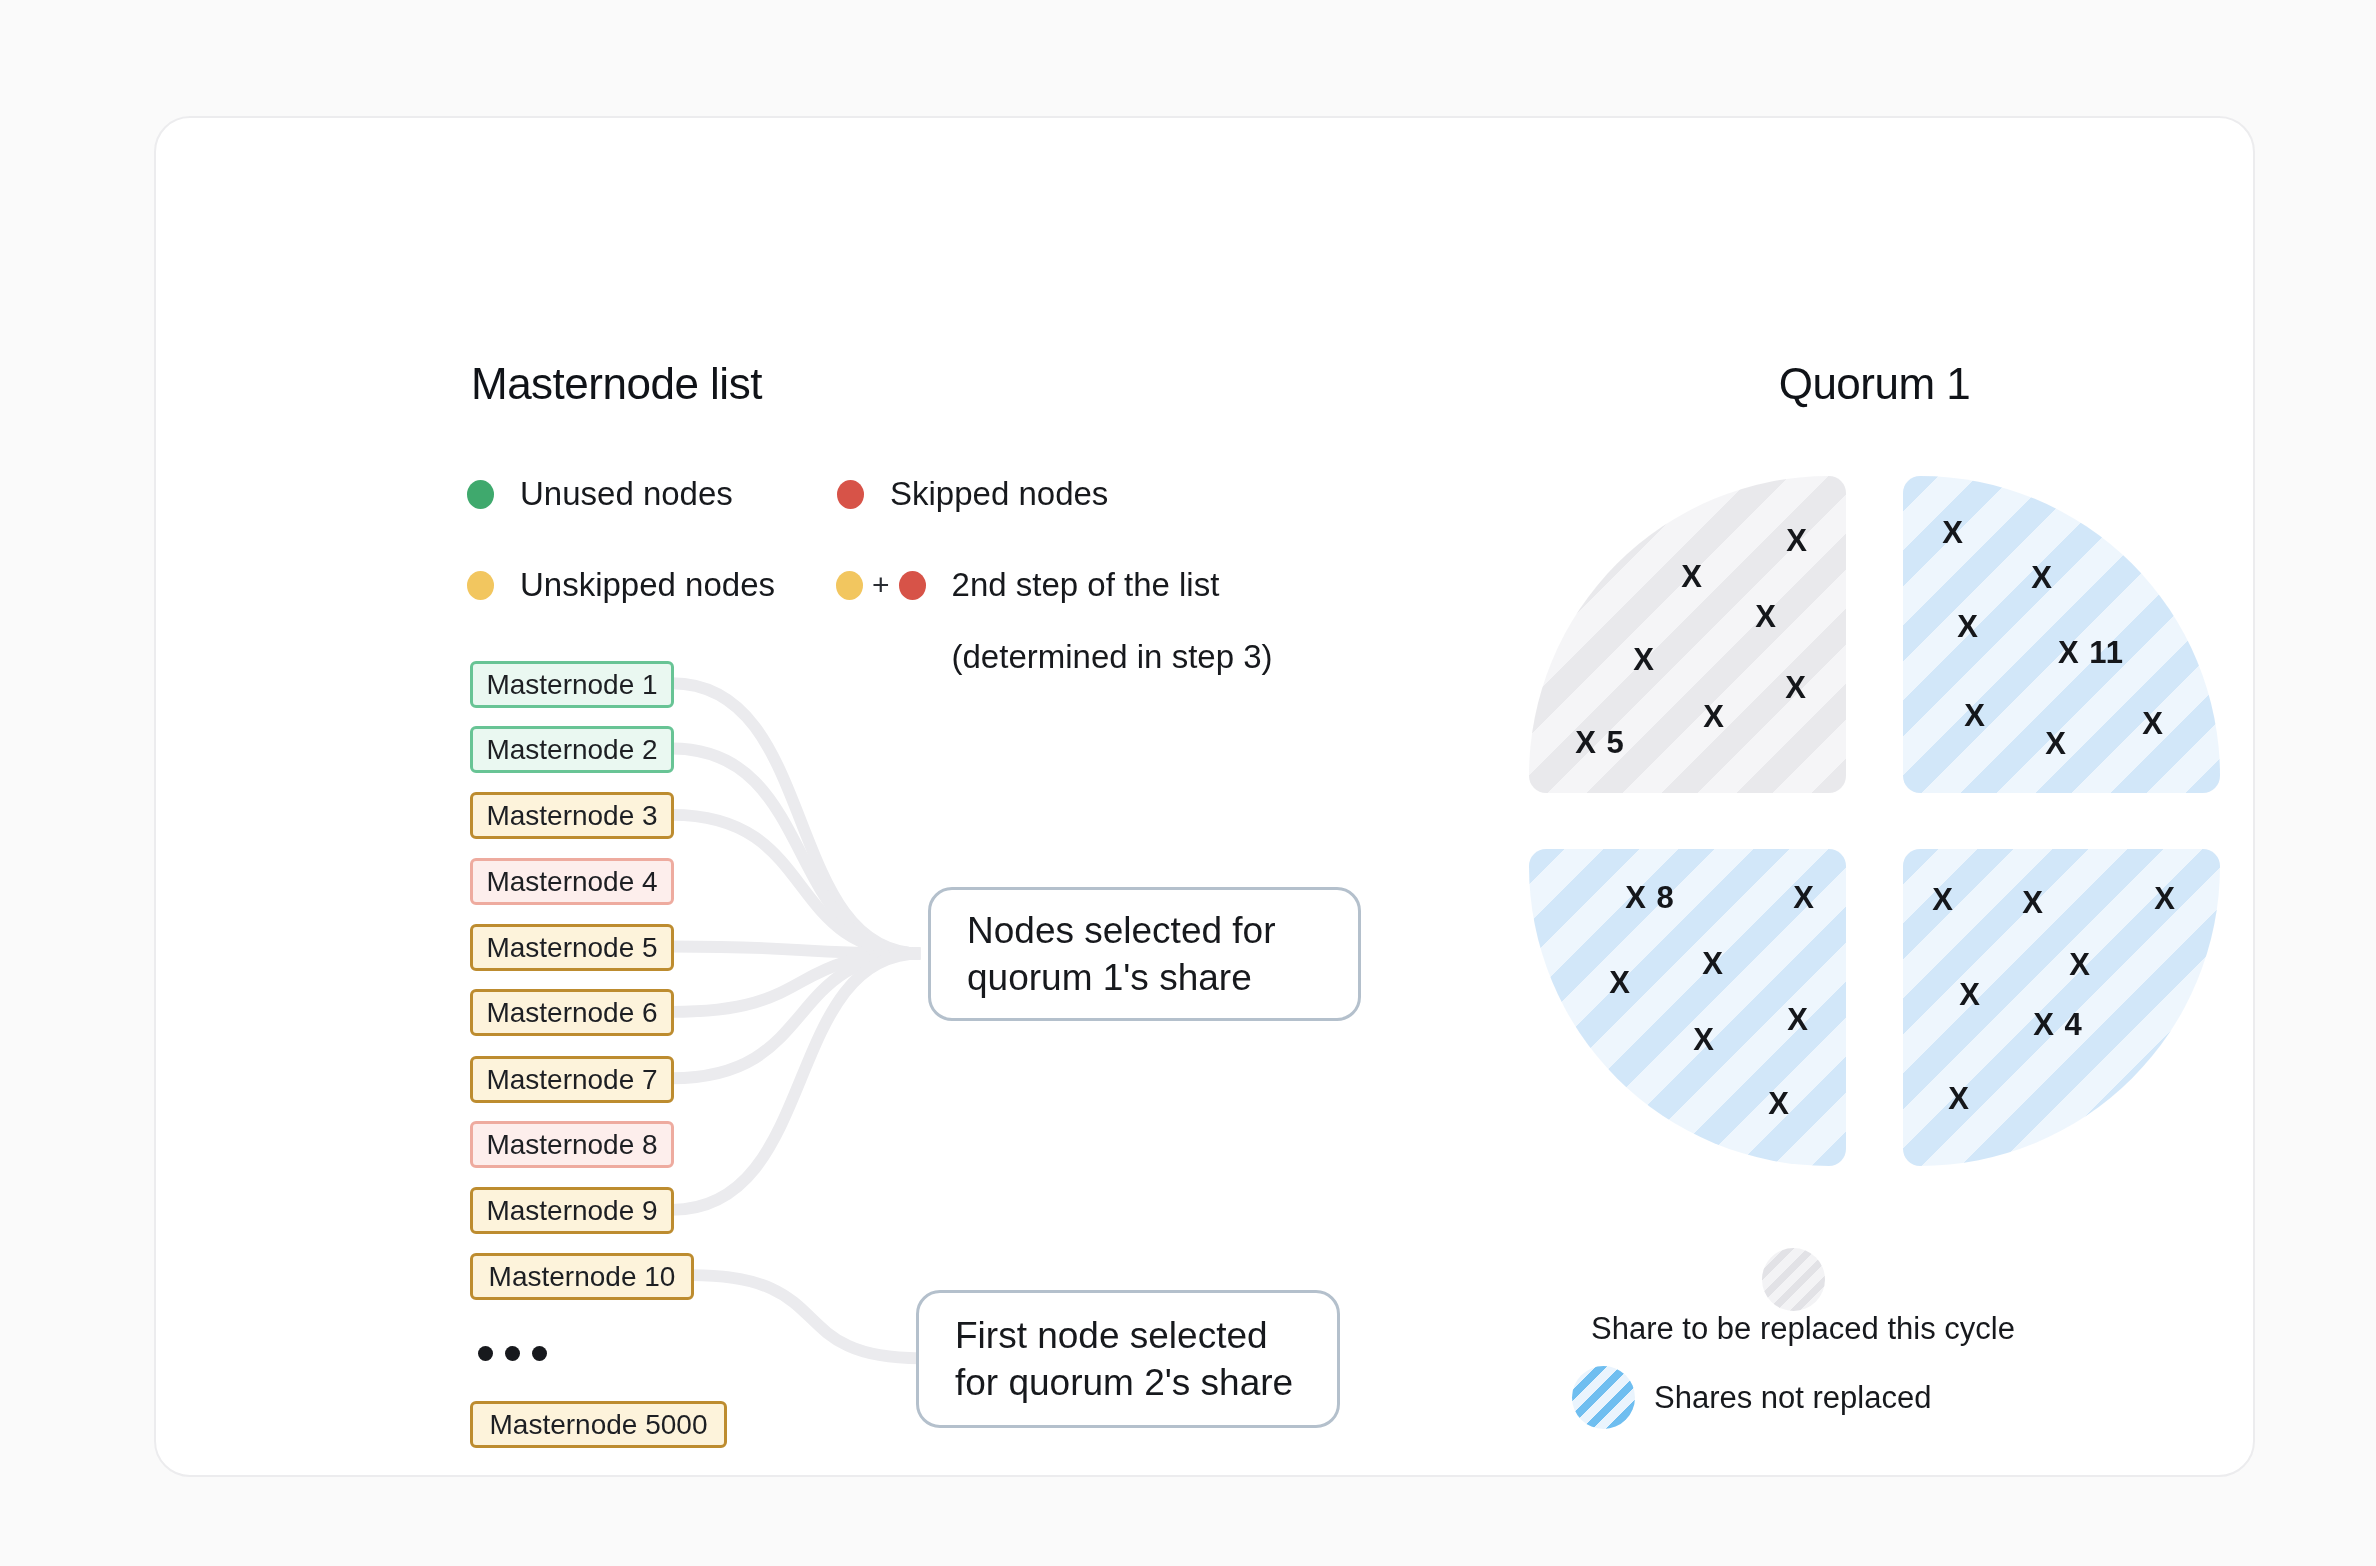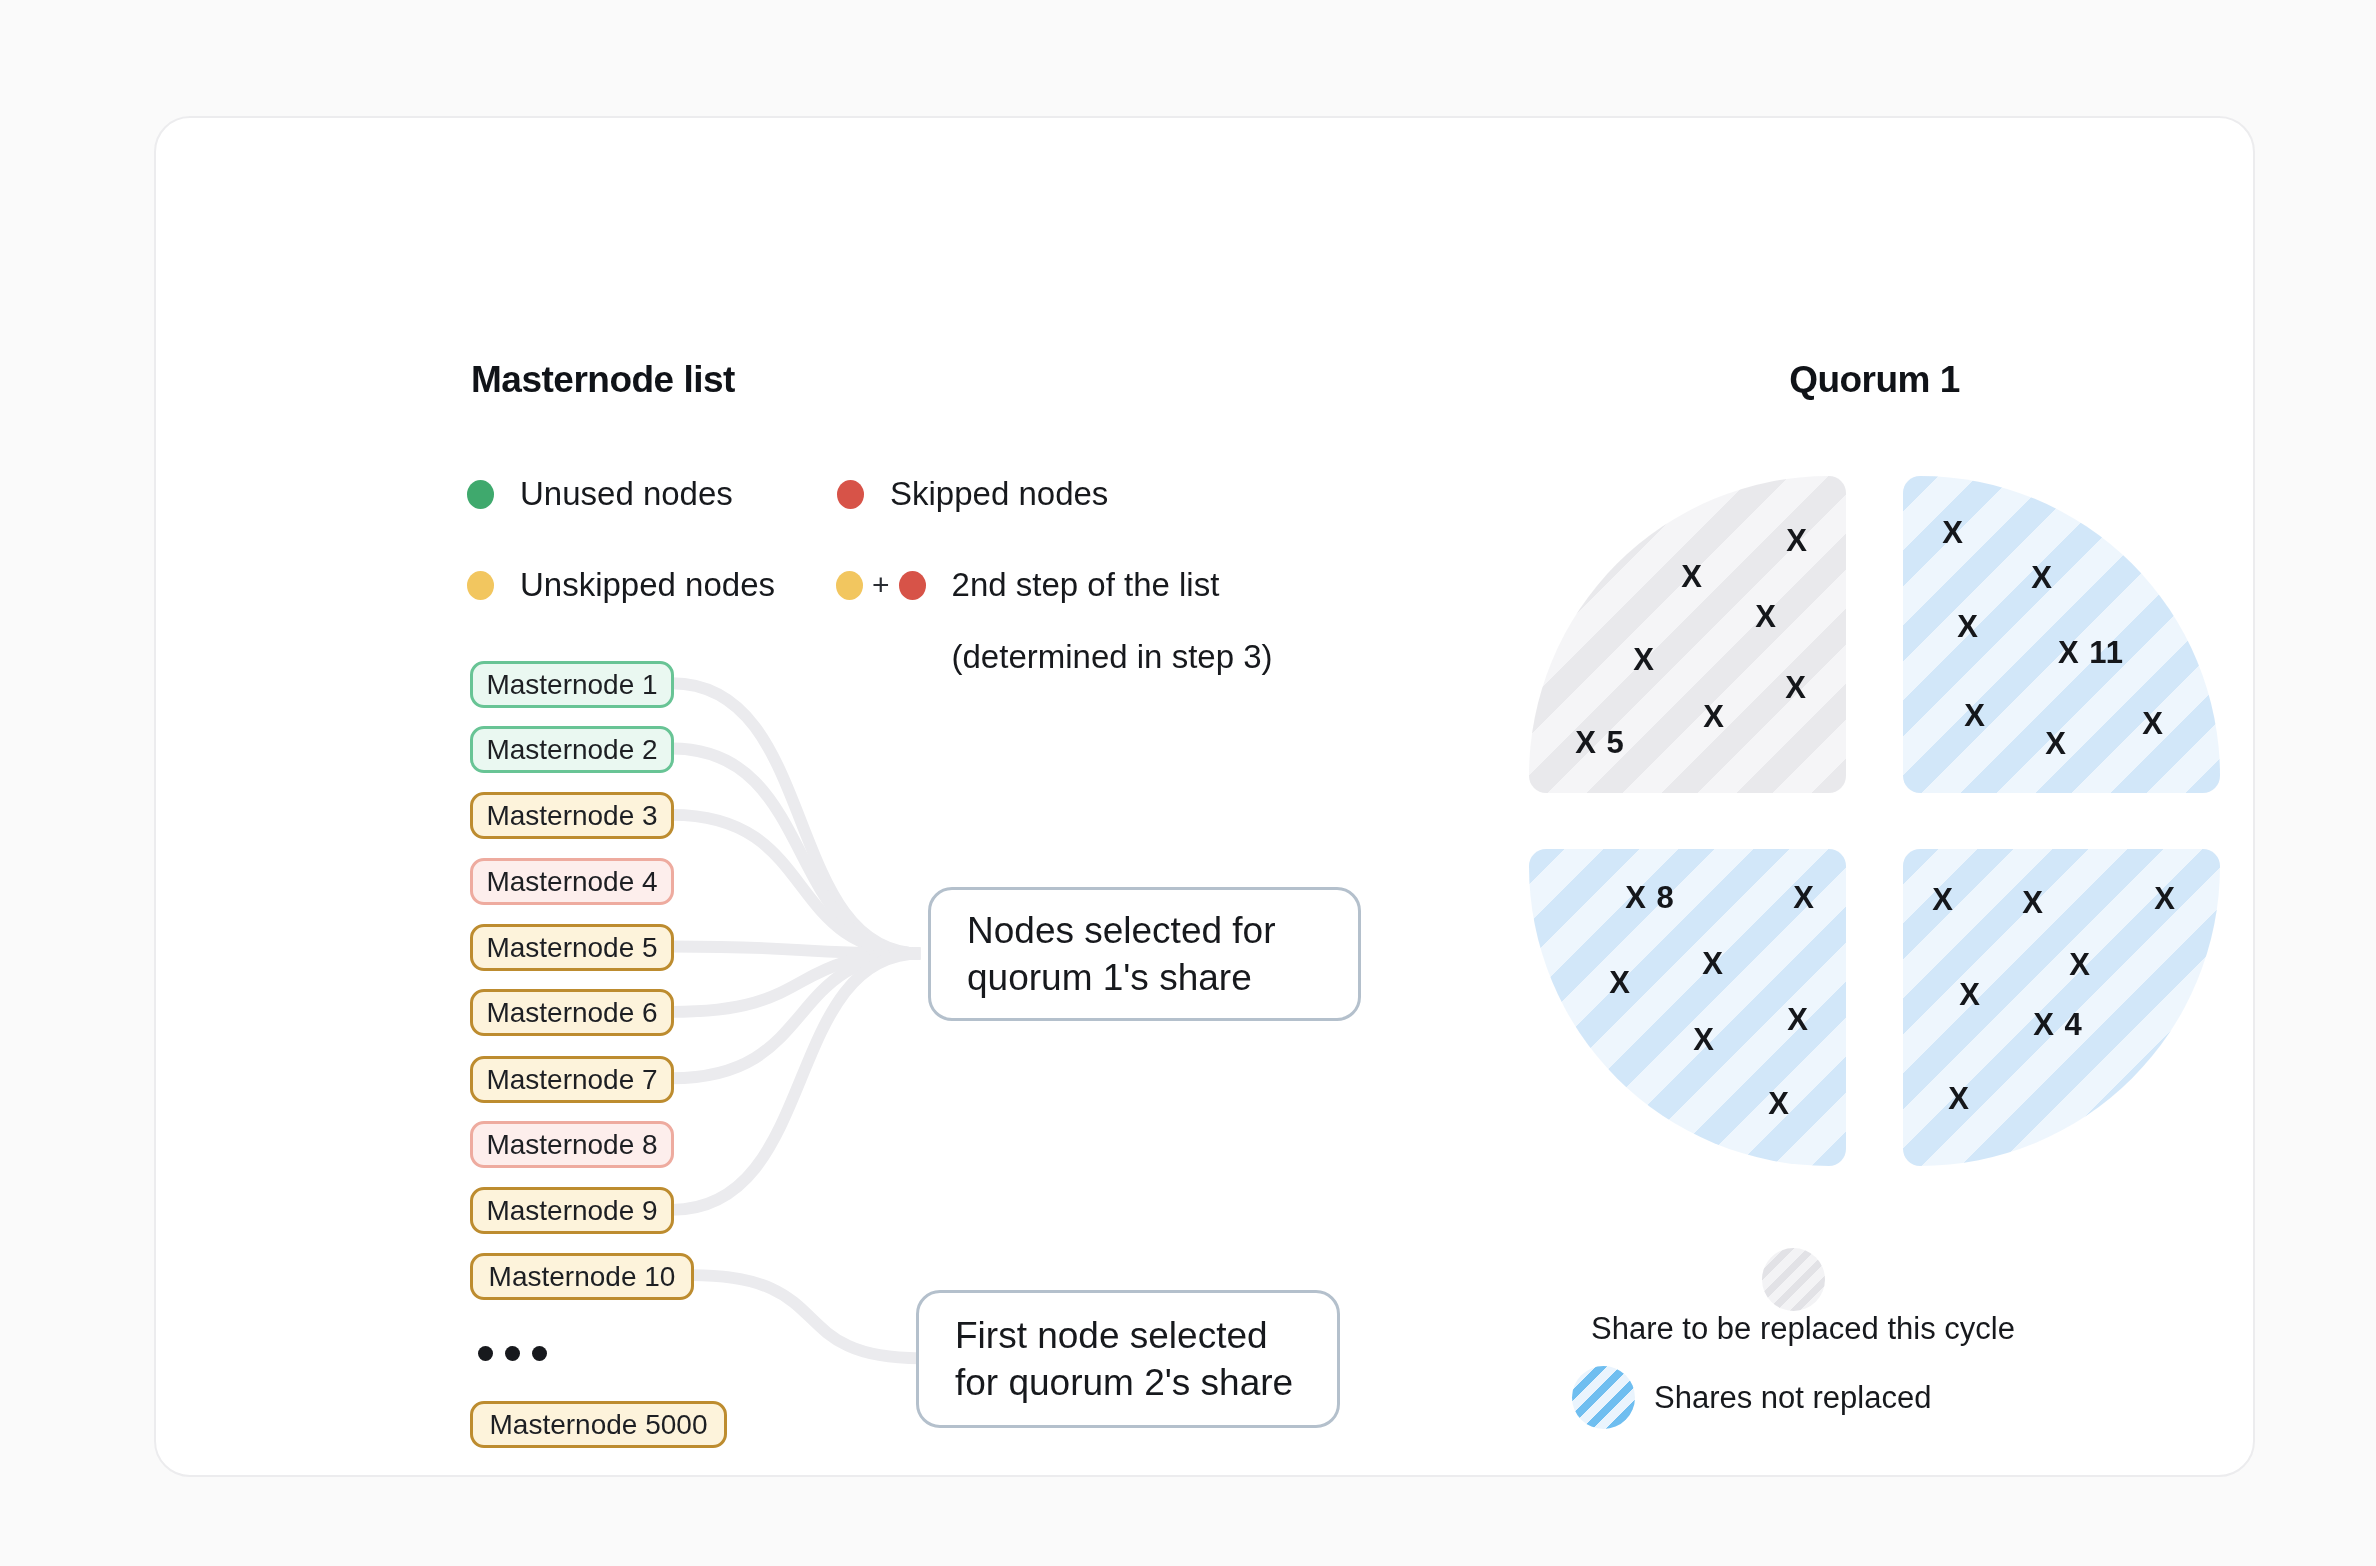--- a/index.html
+++ b/index.html
@@ -9,39 +9,39 @@
     font-family:"Liberation Sans", sans-serif;
     color:#17191d;
     position:relative;
     overflow:hidden;
   }
   .card {
     position:absolute; left:154px; top:116px; width:2097px; height:1357px;
     background:#ffffff; border:2px solid #ececee; border-radius:36px;
   }
   .title {
-    position:absolute; font-size:37px; font-weight:700; color:#101318;
+    position:absolute; font-size:44px; font-weight:400; color:#101318;
     letter-spacing:-0.5px; white-space:nowrap;
   }
   #left-title { left:315px; top:241px; }
   #right-title { left:1373px; top:241px; width:691px; text-align:center; }
 
   
   .legend-item { position:absolute; display:flex; align-items:flex-start; }
   .legend-dot { width:27px; height:29px; border-radius:50%; margin-top:6px; flex:none; }
   .legend-dot.green { background:#3fa96d; }
   .legend-dot.yellow { background:#f2c65f; }
   .legend-dot.red { background:#d75348; }
   .legend-plus { font-size:30px; line-height:40px; margin:0 9px; color:#2a2d33; }
   .legend-text { margin-left:26px; font-size:33px; line-height:40px; color:#17191d; }
   .legend-sub { margin-top:32px; }
 
   
   .node {
-    position:absolute; box-sizing:border-box; border-radius:14px;
+    position:absolute; box-sizing:border-box; border-radius:6px;
     display:flex; align-items:center; justify-content:center;
     font-size:28px; color:#1d1f23; white-space:nowrap;
   }
   .node.green { background:#eaf8f1; border:3px solid #68c495; }
   .node.yellow { background:#fdf3db; border:3px solid #bd8c2f; }
   .node.red { background:#fdeeec; border:3px solid #eeab9f; }
 
   .list-dots { position:absolute; display:flex; }
   .list-dot { width:15px; height:15px; border-radius:50%; background:#17191d; margin-right:12px; }
 

